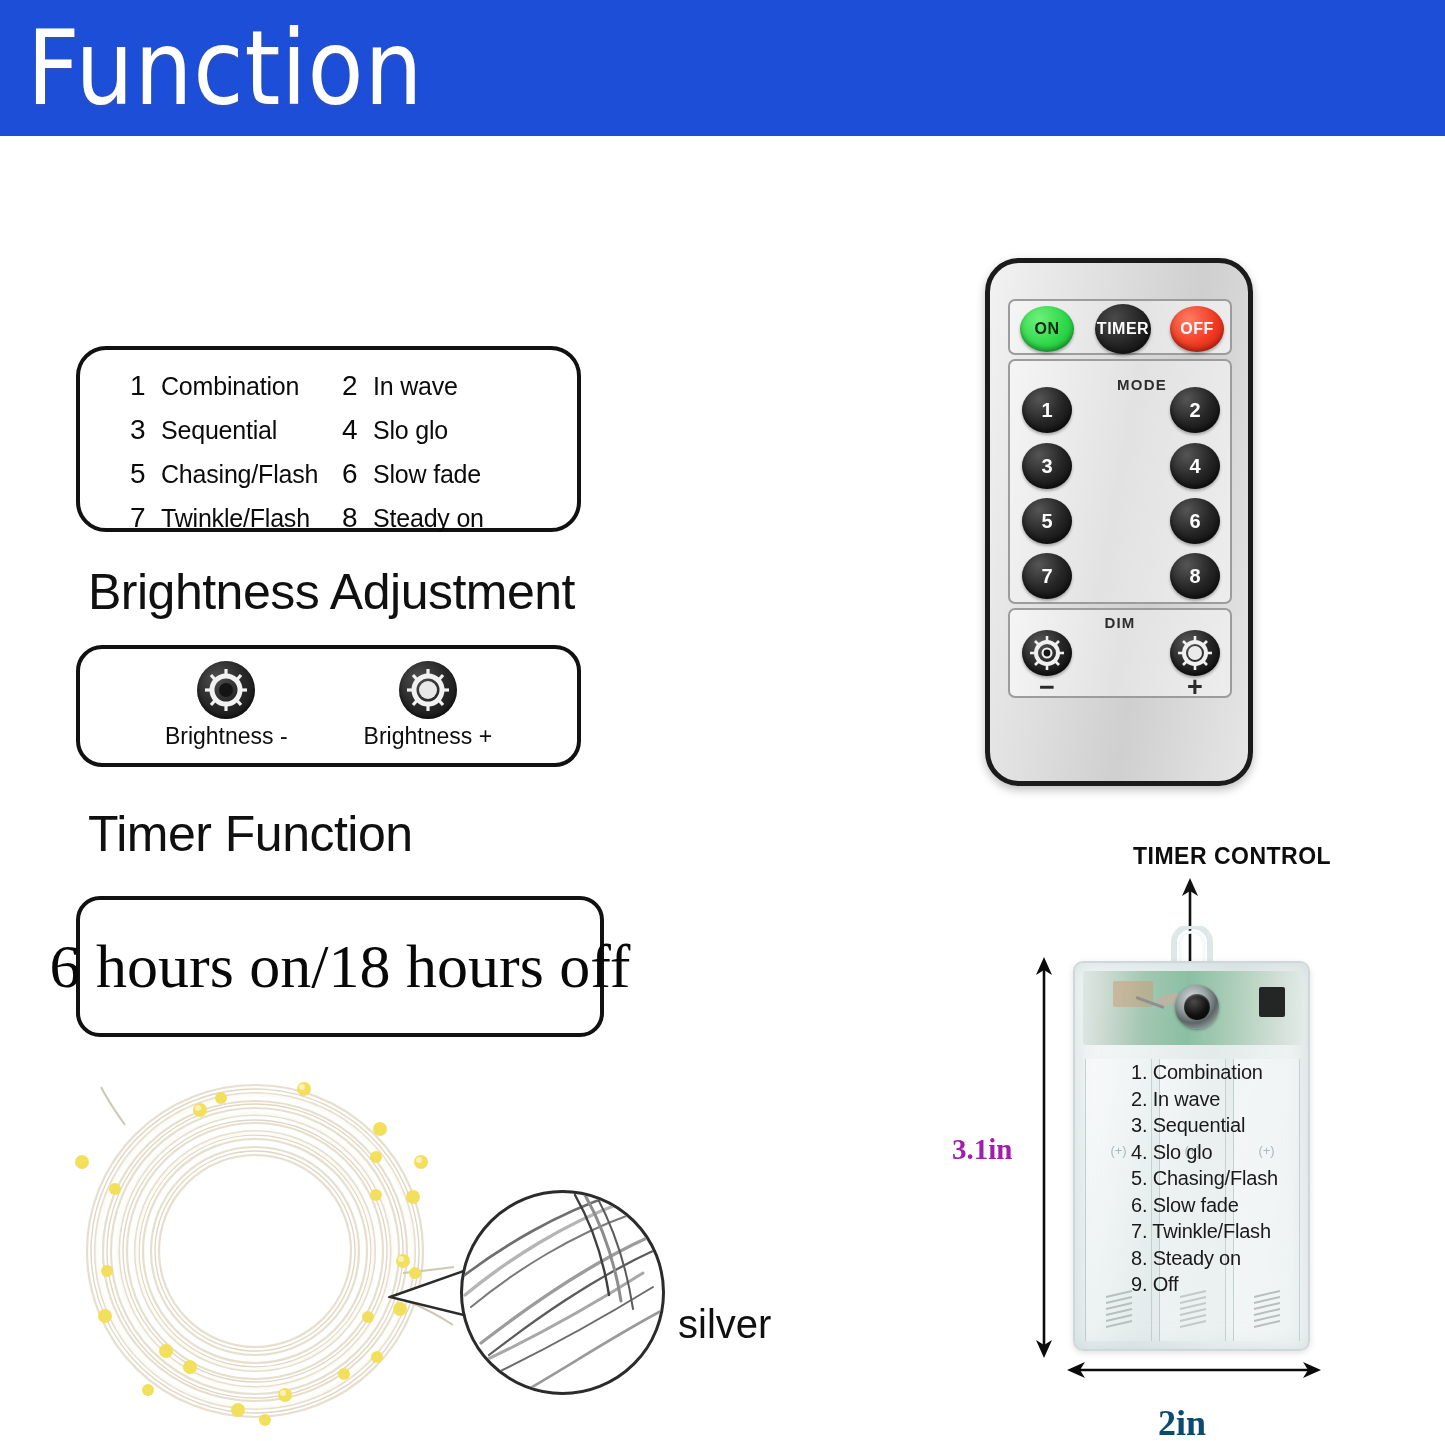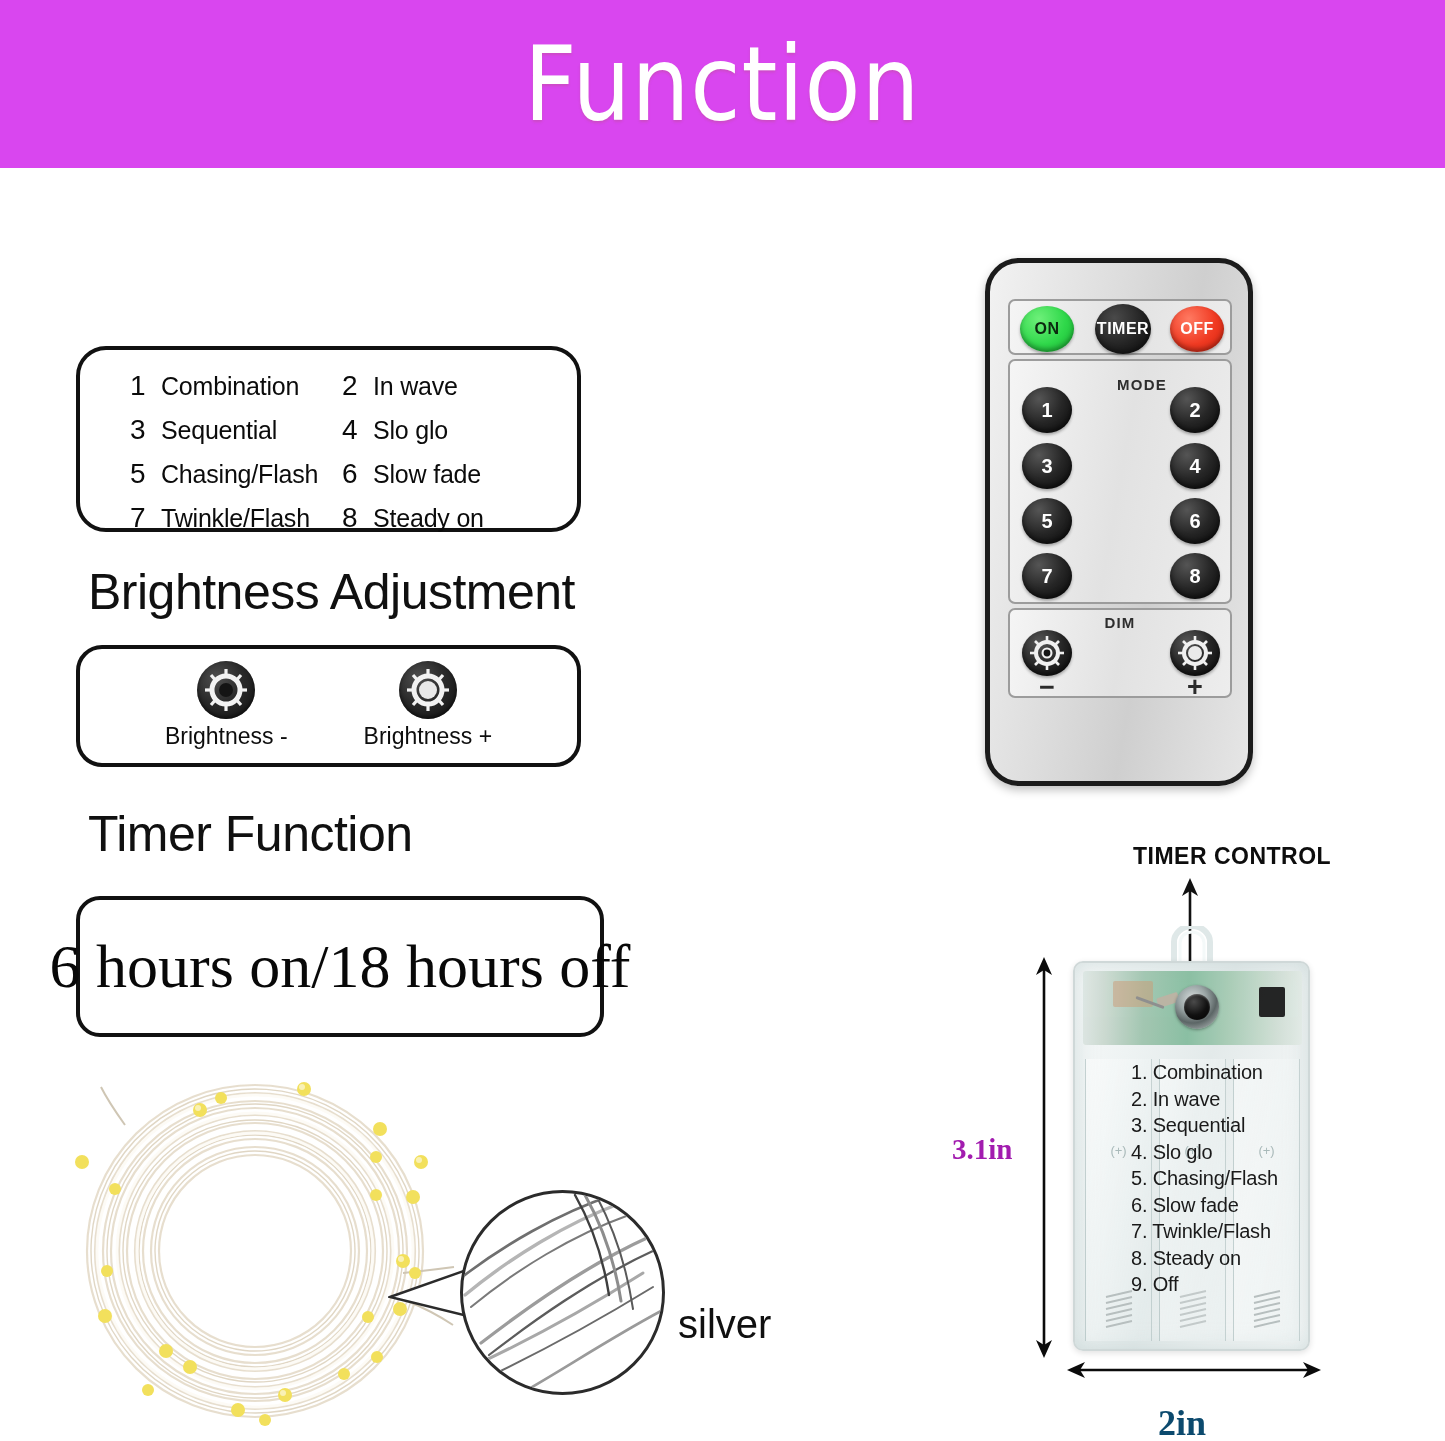--- a/index.html
+++ b/index.html
@@ -17,25 +17,25 @@
     width: 1445px;
     height: 1441px;
     background: #ffffff;
   }
 
   
   .banner {
     position: absolute;
     left: 0; top: 0;
     width: 1445px;
-    height: 168px;
-    background: #d946ef;
+    height: 136px;
+    background: #1d4ed8;
     display: flex;
     align-items: center;
-    justify-content: center;
+    justify-content: flex-start;
   }
   .banner-title {
     color: #ffffff;
     font-family: "DejaVu Sans", sans-serif;
     font-size: 104px;
     font-weight: 400;
     letter-spacing: 1px;
     line-height: 1;
     transform: scaleX(0.88);
     text-shadow: 0 2px 3px rgba(150,100,0,0.18);

